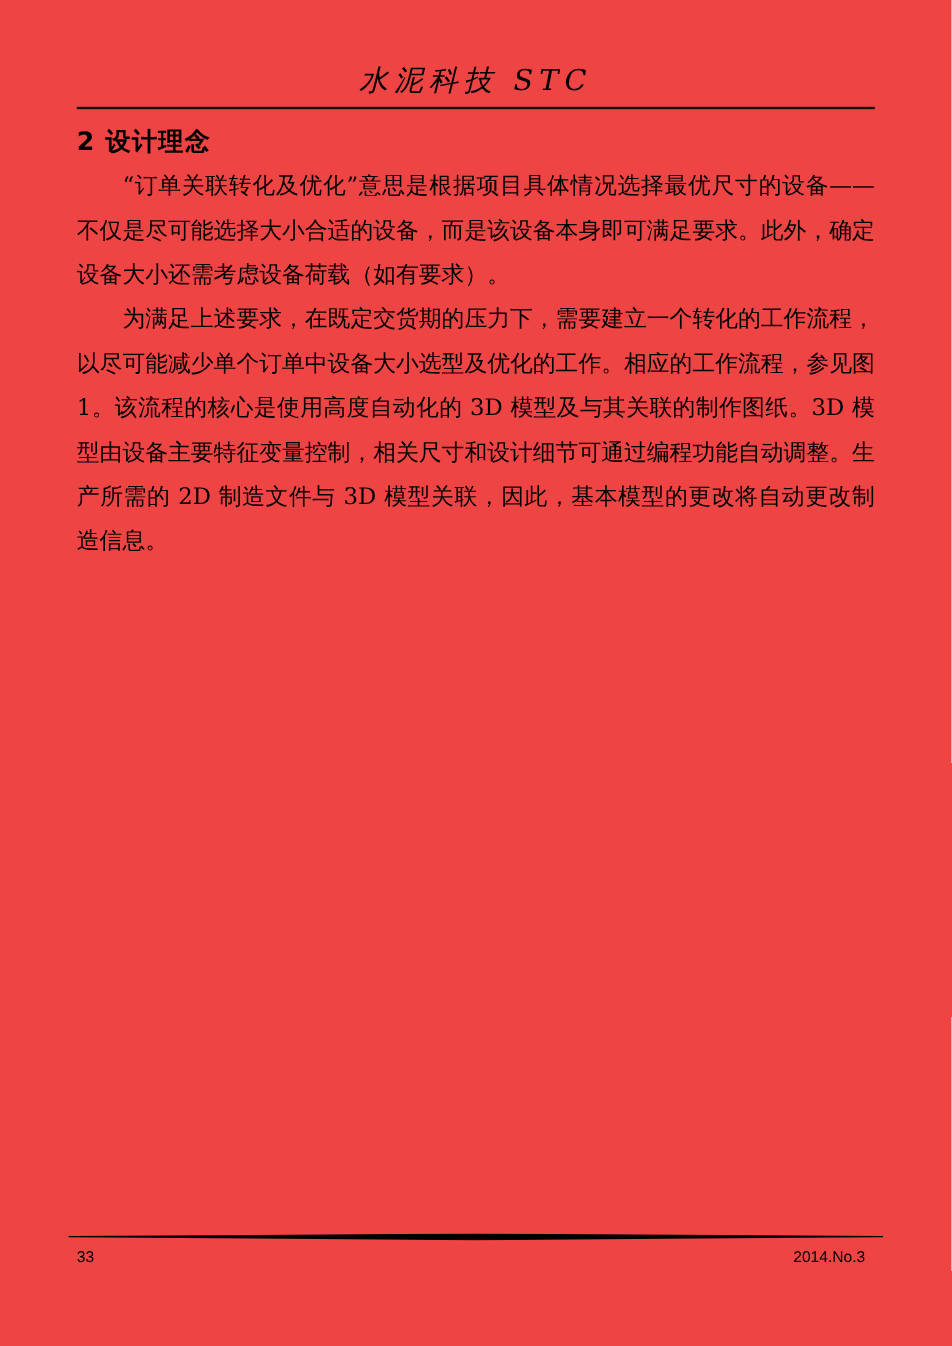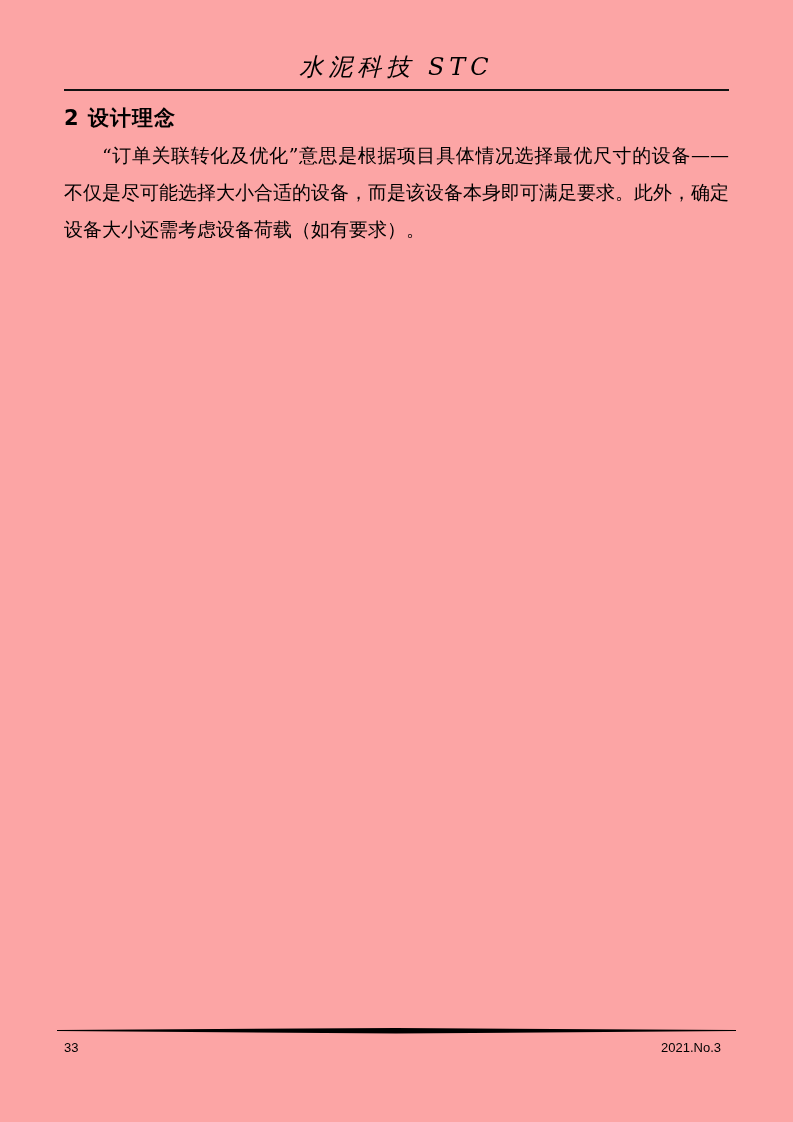--- a/index.html
+++ b/index.html
@@ -4,21 +4,21 @@
 <style>
   html, body {
     margin: 0;
     padding: 0;
     background: #ffffff;
   }
   .page {
     position: relative;
     width: 793px;
     height: 1122px;
-    background: #fca5a5;
+    background: #ef4444;
     color: #000000;
     font-family: "DejaVu Serif", "Liberation Serif", serif;
     overflow: hidden;
   }
   
   .header {
     position: absolute;
     top: 52px;
     left: 64px;
     right: 64px;
@@ -100,26 +100,27 @@
 
 <div class="page">
 
   <div class="header">
     <span class="journal-title">水泥科技 STC</span>
   </div>
 
   <div class="content">
     <h2>2 设计理念</h2>
     <p class="indent">“订单关联转化及优化”意思是根据项目具体情况选择最优尺寸的设备——不仅是尽可能选择大小合适的设备，而是该设备本身即可满足要求。此外，确定设备大小还需考虑设备荷载（如有要求）。</p>
+    <p class="indent">为满足上述要求，在既定交货期的压力下，需要建立一个转化的工作流程，以尽可能减少单个订单中设备大小选型及优化的工作。相应的工作流程，参见图 1。该流程的核心是使用高度自动化的 3D 模型及与其关联的制作图纸。3D 模型由设备主要特征变量控制，相关尺寸和设计细节可通过编程功能自动调整。生产所需的 2D 制造文件与 3D 模型关联，因此，基本模型的更改将自动更改制造信息。</p>
   </div>
 
   <div class="footer-rule">
     <svg viewBox="0 0 679 6" preserveAspectRatio="none" aria-hidden="true">
       <polygon points="0,2 339,0 679,2 679,3 339,5.5 0,3" fill="#000000"></polygon>
     </svg>
   </div>
 
   <div class="footer-text">
     <span class="page-number">33</span>
-    <span class="issue-number">2021.No.3</span>
+    <span class="issue-number">2014.No.3</span>
   </div>
 
 </div>
 
 </body></html>

